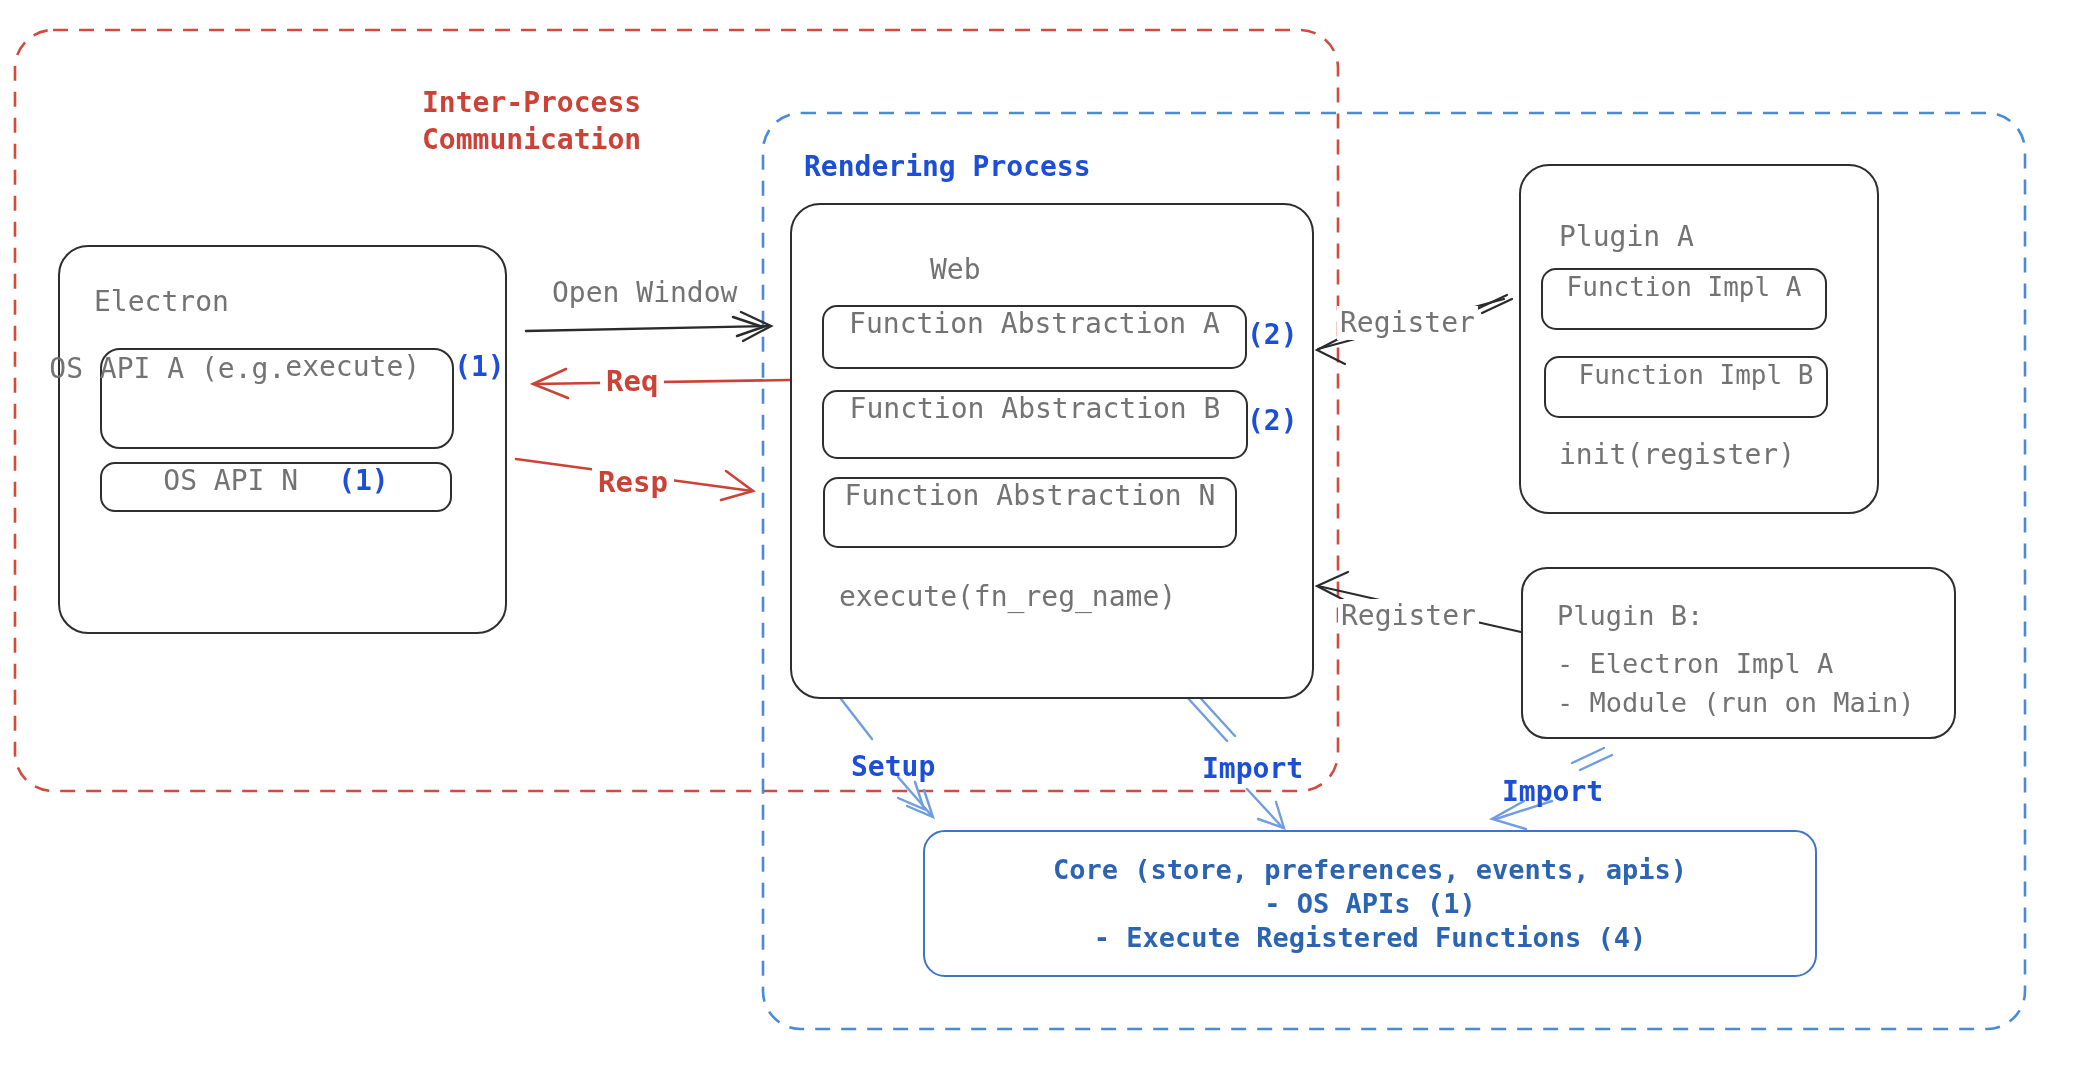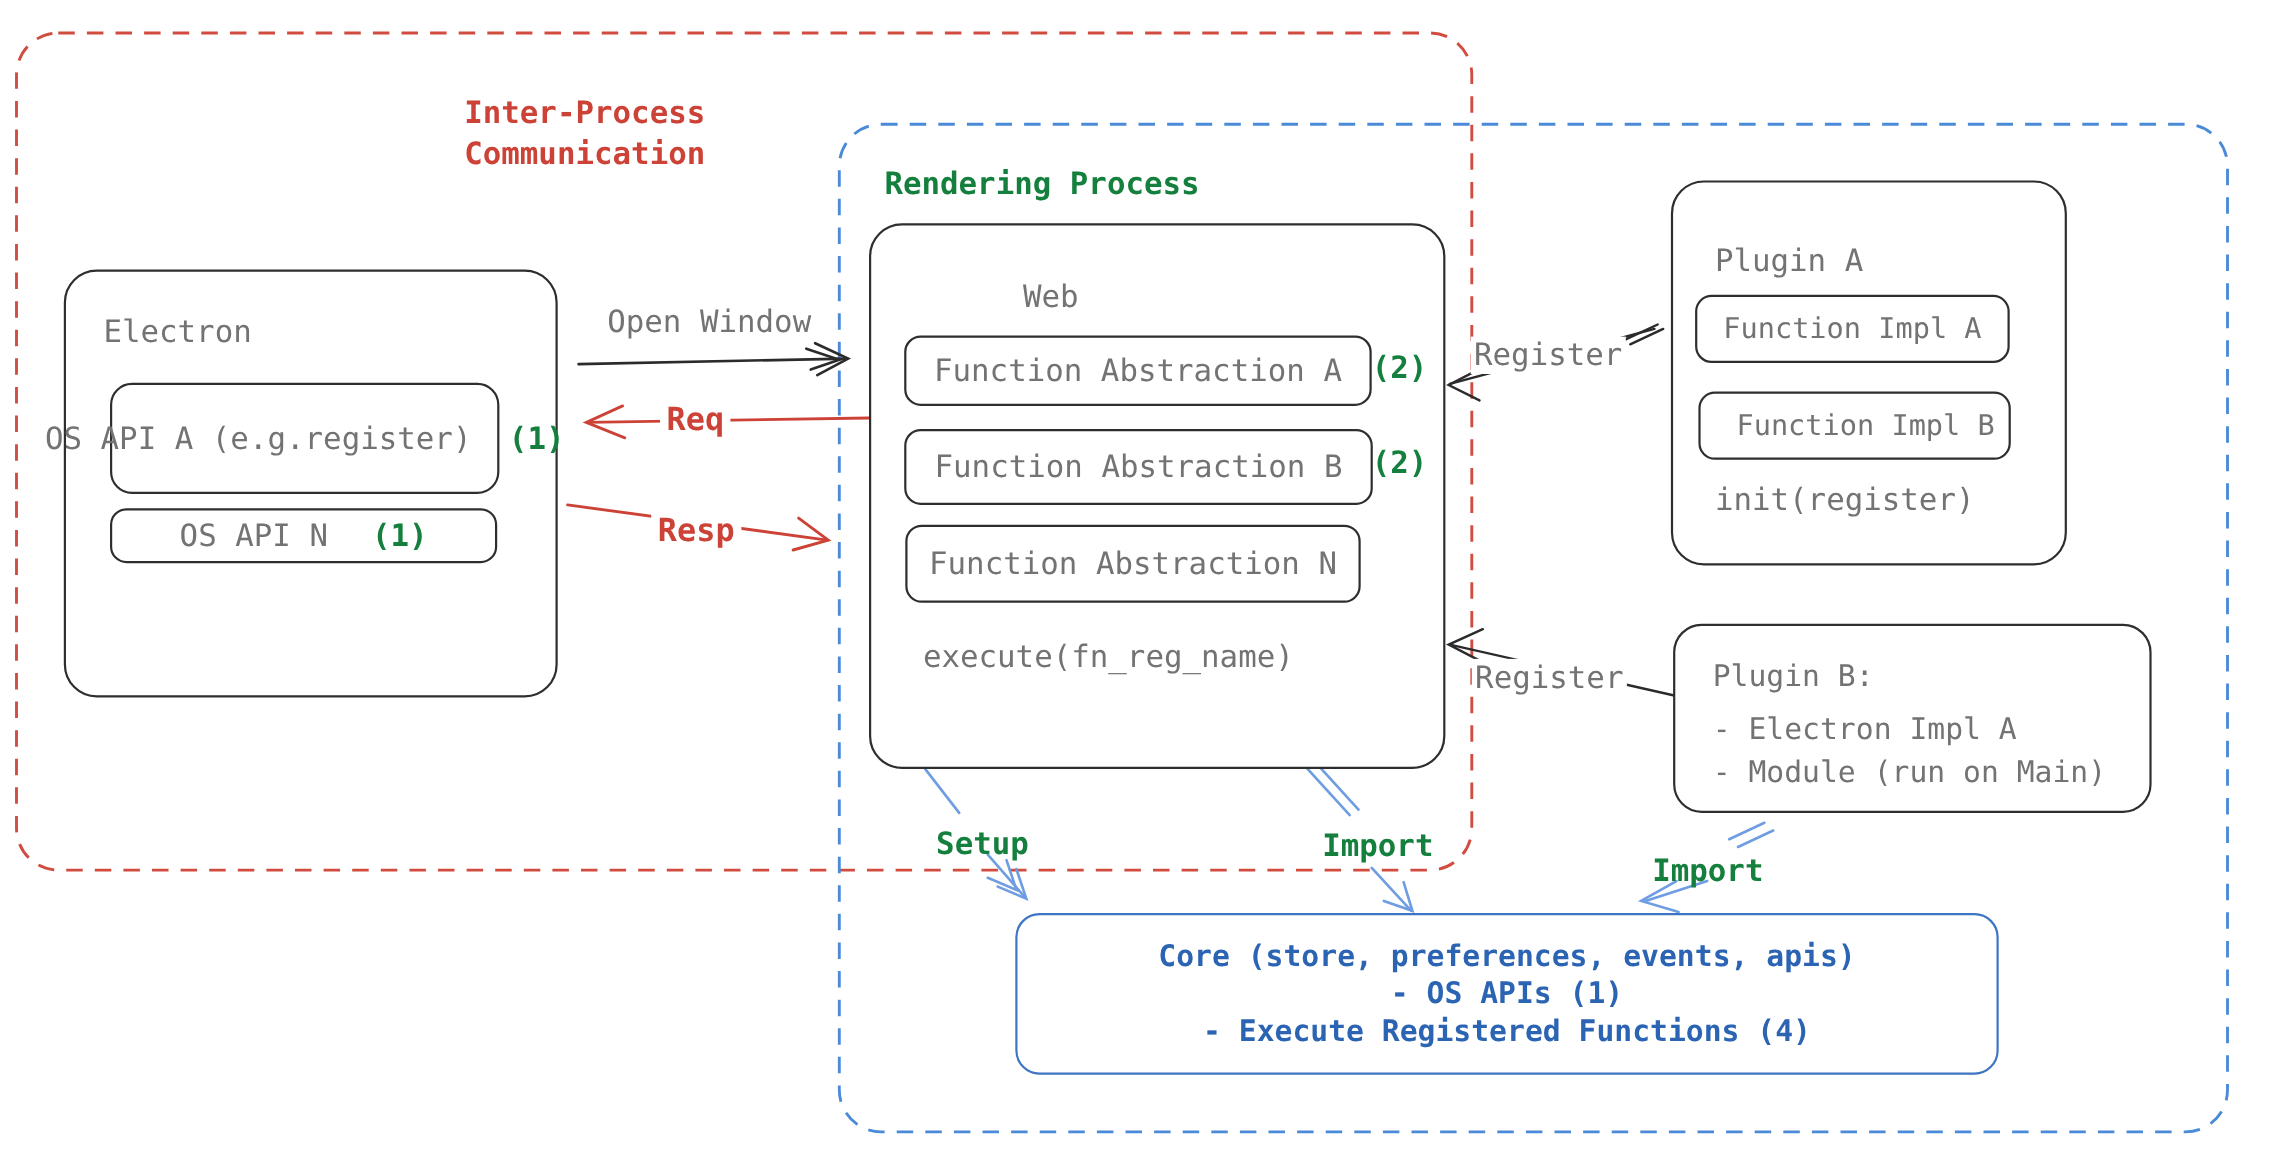--- a/index.html
+++ b/index.html
@@ -3,28 +3,28 @@
 <meta charset="utf-8">
 <style>
   html,body { margin:0; padding:0; background:#ffffff; }
   #stage {
     position:relative; width:2074px; height:1066px; background:#ffffff;
     font-family:"DejaVu Sans Mono", monospace; color:#2b2b2b; overflow:hidden;
   }
   .abs { position:absolute; }
   .t   { font-family:"DejaVu Sans Mono", monospace; font-size:28px; color:#737373; white-space:nowrap; line-height:34px; }
   .red  { color:#cc4237; font-weight:bold; }
-  .blue { color:#15803d; font-weight:bold; }
+  .blue { color:#1d4ed8; font-weight:bold; }
   .wbg  { background:#ffffff; padding:0 6px; }
   .box {
     position:absolute; border:2.3px solid #2e2e2e; border-radius:30px; background:#ffffff;
   }
   .ibox {
     position:absolute; border:2.1px solid #2e2e2e; border-radius:15px; background:#ffffff;
-    display:flex; align-items:center; justify-content:center;
+    display:flex; align-items:flex-start; justify-content:center;
   }
   .corebox {
     position:absolute; border:2.3px solid #3d74c4; border-radius:22px; background:#ffffff;
     display:flex; flex-direction:column; align-items:center; justify-content:center;
   }
   .corebox div { font-size:27px; line-height:34px; color:#2c64b4; font-weight:bold; white-space:nowrap; }
   .pre { white-space:pre-line; }
   svg.layer { position:absolute; left:0; top:0; }
 </style>
 </head>
@@ -94,21 +94,21 @@
 
   <div class="abs t red pre" style="left:422px; top:84px; line-height:37px;">Inter-Process
 Communication</div>
   <div class="abs t blue" style="left:804px; top:150px;">Rendering Process</div>
 
   <div class="box" style="left:58px; top:245px; width:445px; height:385px;">
     <div class="abs t" style="left:34px; top:38px;">Electron</div>
     <div class="ibox" style="left:40px; top:101px; width:350px; height:97px; border-radius:20px; flex-direction:row;">
       <div class="t" style="line-height:38px;">OS API A (e.g.</div>
       <div style="display:flex; line-height:38px;">
-        <span class="t">register)</span>
+        <span class="t">execute)</span>
         <span class="t blue" style="margin-left:34px;">(1)</span>
       </div>
     </div>
     <div class="ibox" style="left:40px; top:215px; width:348px; height:46px;">
       <span class="t">OS API N</span>
       <span class="t blue" style="margin-left:40px;">(1)</span>
     </div>
   </div>
 
   <div class="box" style="left:790px; top:203px; width:520px; height:492px;">

